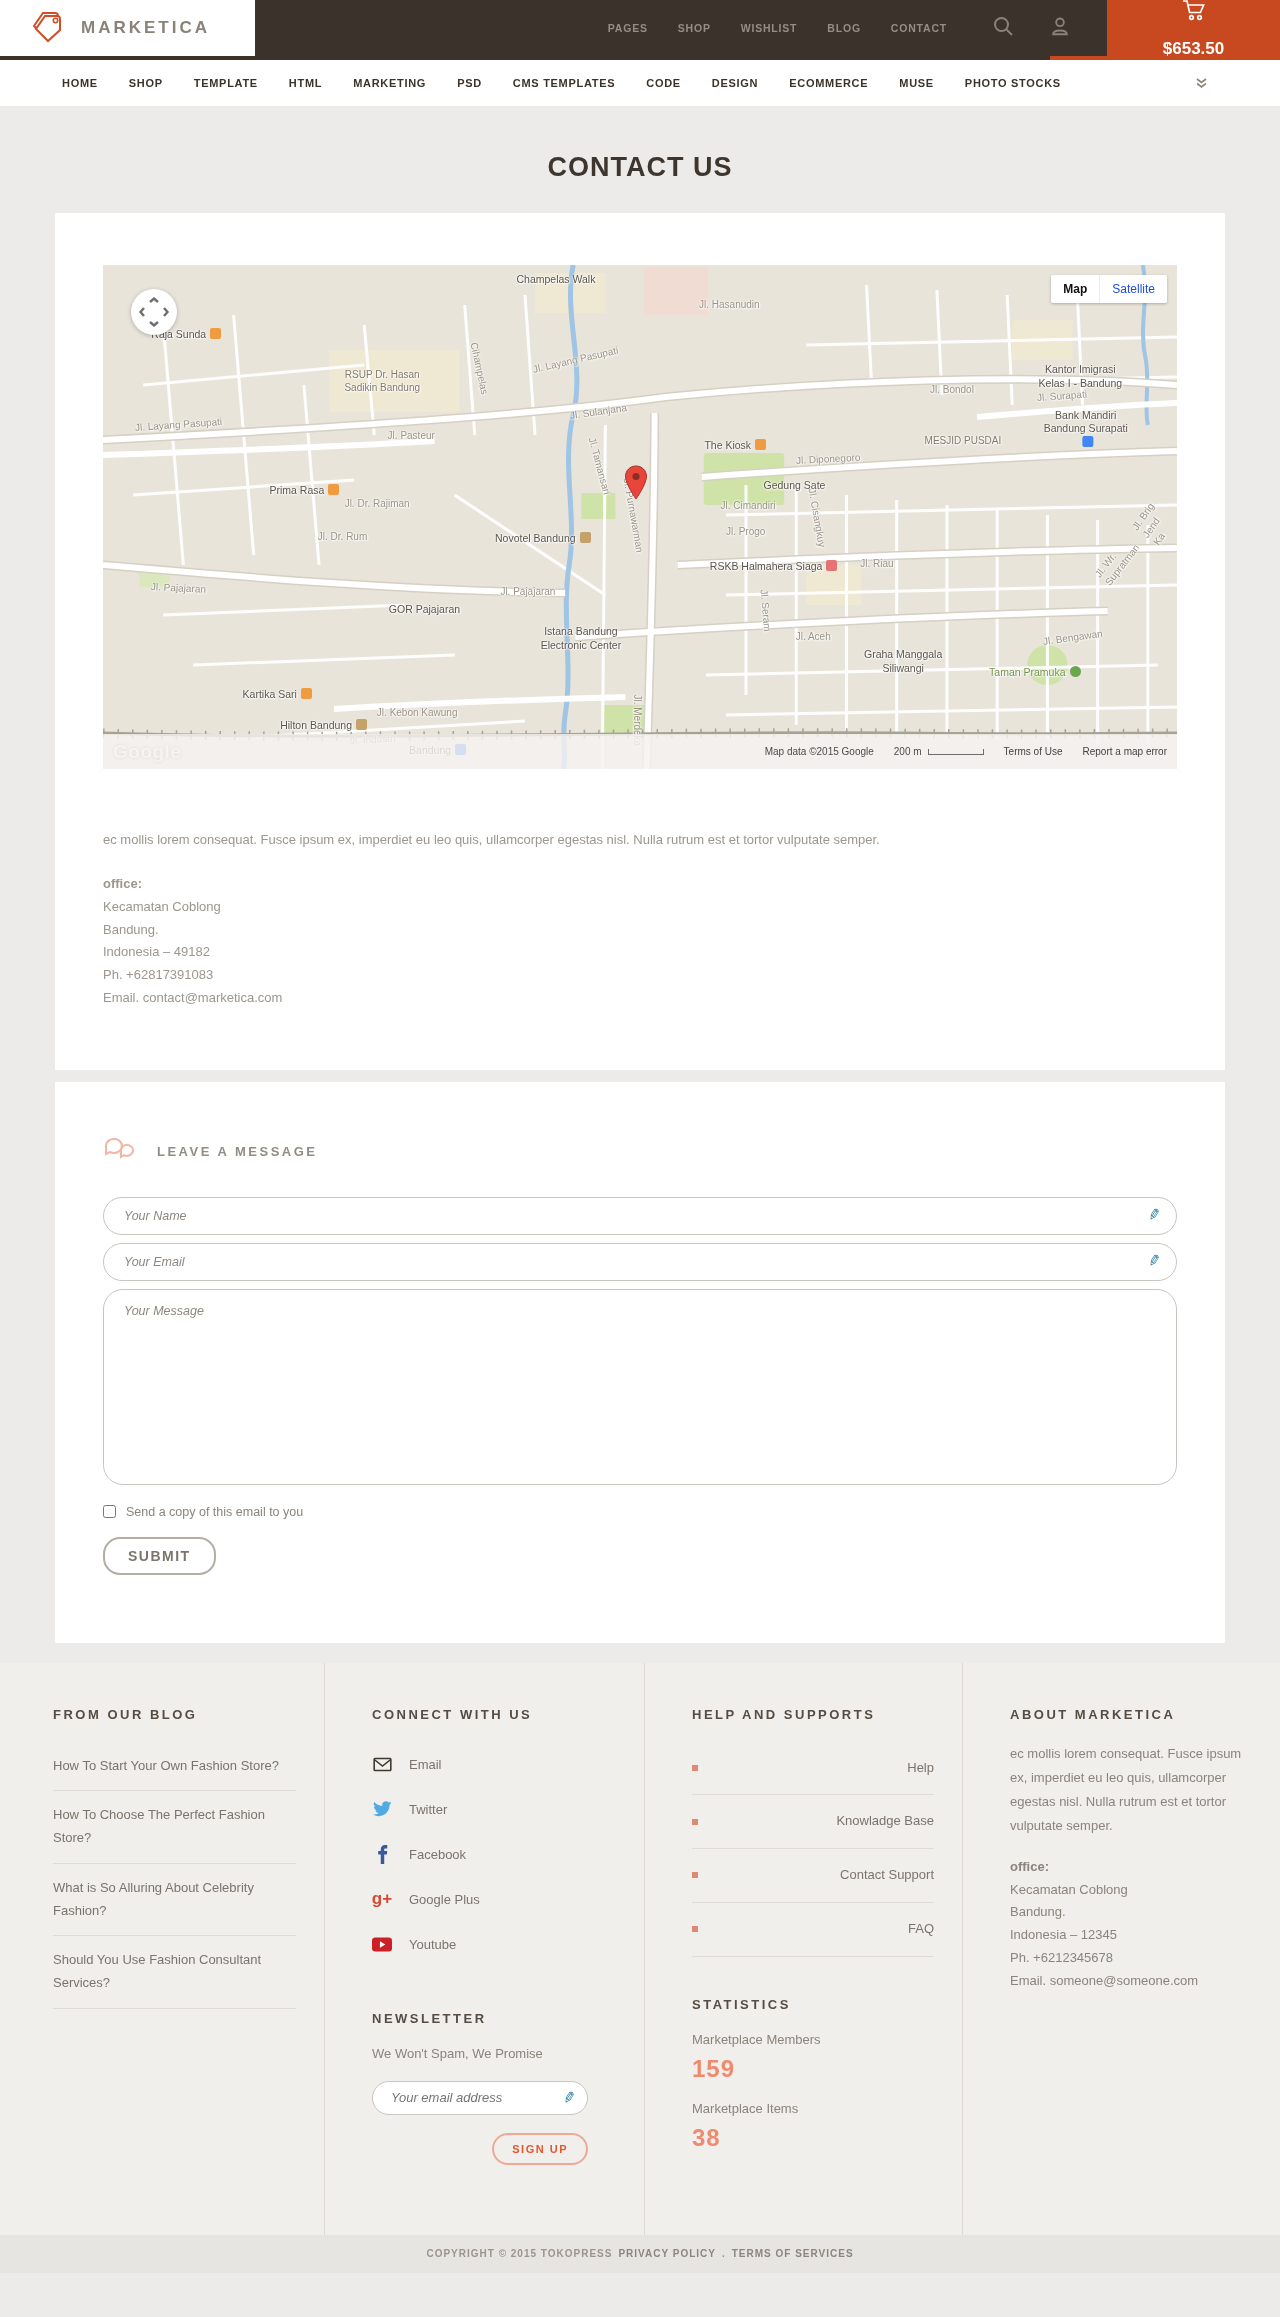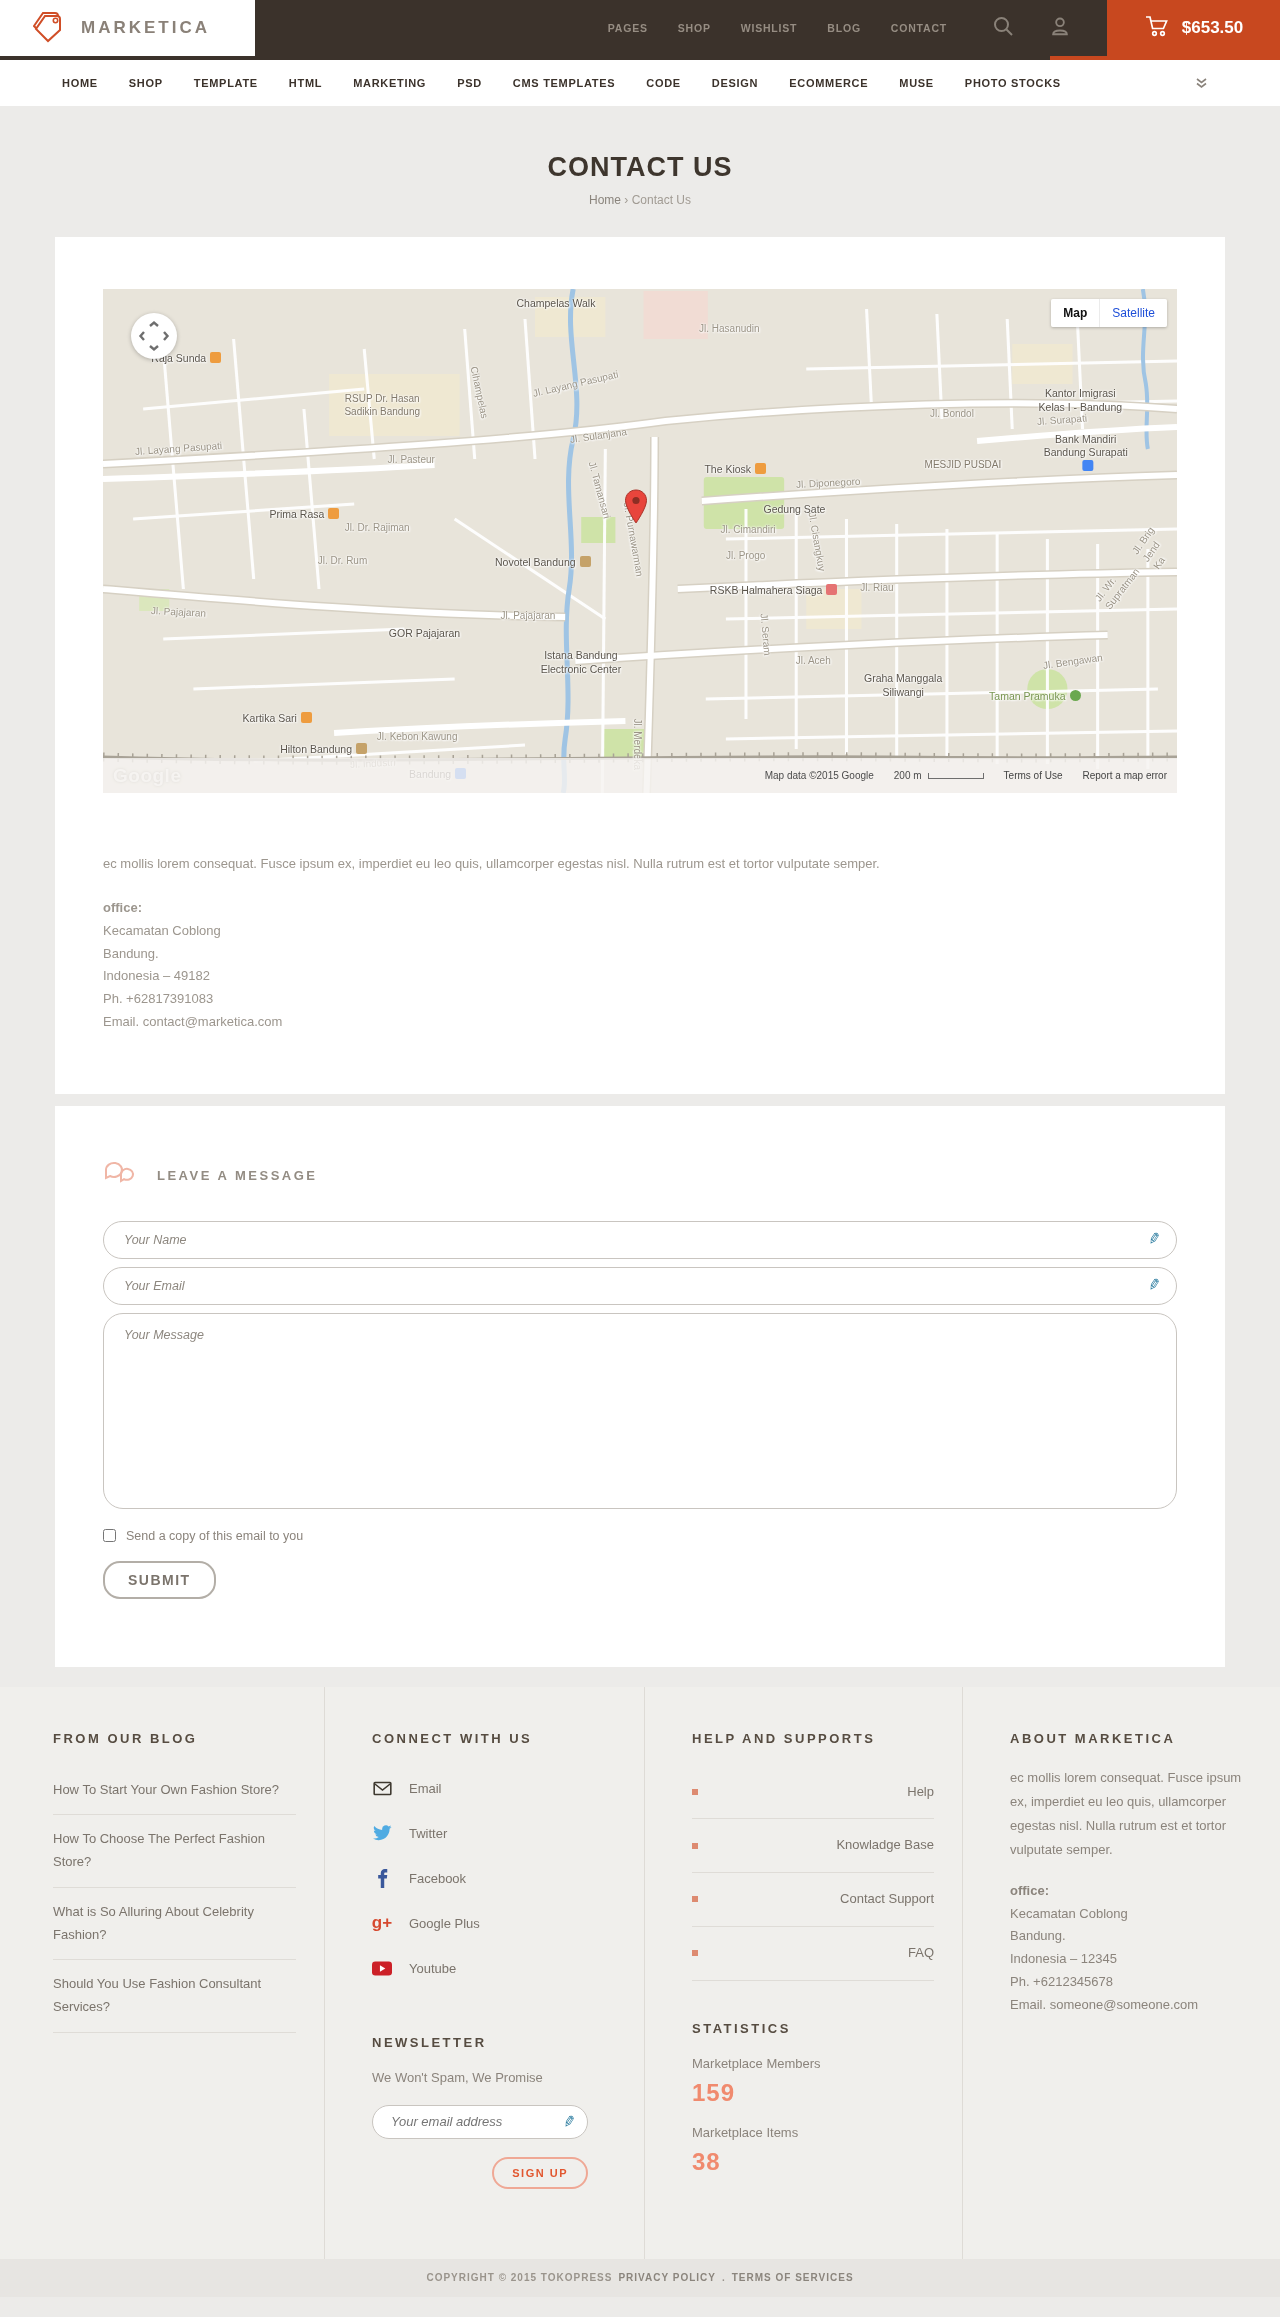--- a/index.html
+++ b/index.html
@@ -5,21 +5,21 @@
   * { margin:0; padding:0; box-sizing:border-box; }
   body { width:1280px; background:#ecebe9; font-family:"Liberation Sans","DejaVu Sans",sans-serif; }
 
   
   .topbar { height:56px; background:#3b322b; display:flex; align-items:stretch; position:relative; }
   .brand { width:255px; background:#fff; display:flex; align-items:center; padding-left:33px; gap:14px; }
   .brand-name { font-size:17px; letter-spacing:3px; color:#8a8178; font-weight:700; }
   .top-nav { display:flex; align-items:center; gap:30px; margin-left:auto; }
   .top-nav a { color:#968d83; font-size:10.5px; font-weight:700; letter-spacing:.8px; text-decoration:none; }
   .top-icons { display:flex; align-items:center; gap:34px; margin:0 36px 0 44px; }
-  .cart-block { width:173px; background:#c8481f; display:flex; align-items:center; justify-content:center; gap:12px; color:#fff; font-size:17px; font-weight:700; }
+  .cart-block { width:173px; background:#c8481f; display:flex; align-items:center; justify-content:center; gap:12px; color:#fff; font-size:17px; font-weight:700;flex-direction:column; }
   .header-strip { height:4px; background:linear-gradient(90deg,#3b322b 0 1050px,#c8481f 1050px); }
 
   
   .main-nav { height:46px; background:#fff; display:flex; align-items:center; gap:31px; padding:0 0 0 62px; }
   .main-nav a { color:#3b322b; font-size:11px; font-weight:700; letter-spacing:.7px; text-decoration:none; }
   .nav-more { margin-left:auto; margin-right:72px; display:flex; }
 
   
   .hero { text-align:center; padding:46px 0 30px; }
   .hero h1 { font-size:27px; font-weight:600; letter-spacing:1px; color:#3e362e; }
@@ -180,25 +180,20 @@
   <span class="nav-more">
     <svg width="13" height="12" viewBox="0 0 13 12" fill="none" stroke="#8a837b" stroke-width="1.6">
       <polyline points="2,2 6.5,5.5 11,2"></polyline>
         <polyline points="2,6.5 6.5,10 11,6.5"></polyline>
     </svg>
   </span>
 </div>
 
 <div class="hero">
   <h1>CONTACT US</h1>
-  <div class="crumbs">
-    <span class="home">Home</span>
-    <span>›</span>
-    <span>Contact Us</span>
-  </div>
 </div>
 
 <div class="panel">
   <div class="map">
     <svg class="roads" viewBox="0 0 1069 504" preserveAspectRatio="none">
       <rect x="0" y="0" width="1069" height="504" fill="#e8e4da"></rect>
       <rect x="225" y="85" width="130" height="62" fill="#efe8d2"></rect>
       <rect x="430" y="8" width="70" height="40" fill="#efe8d2"></rect>
       <rect x="538" y="2" width="64" height="48" fill="#f1dcd4"></rect>
       <rect x="905" y="55" width="60" height="40" fill="#efe8d2"></rect>

